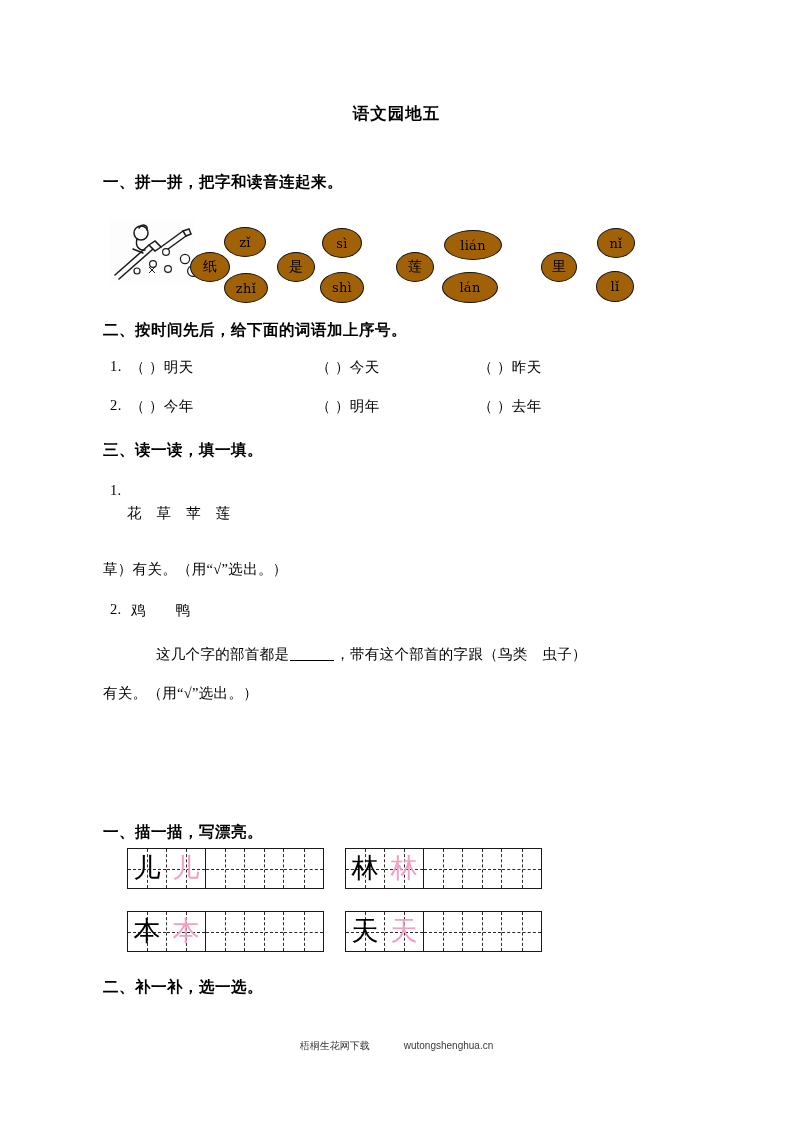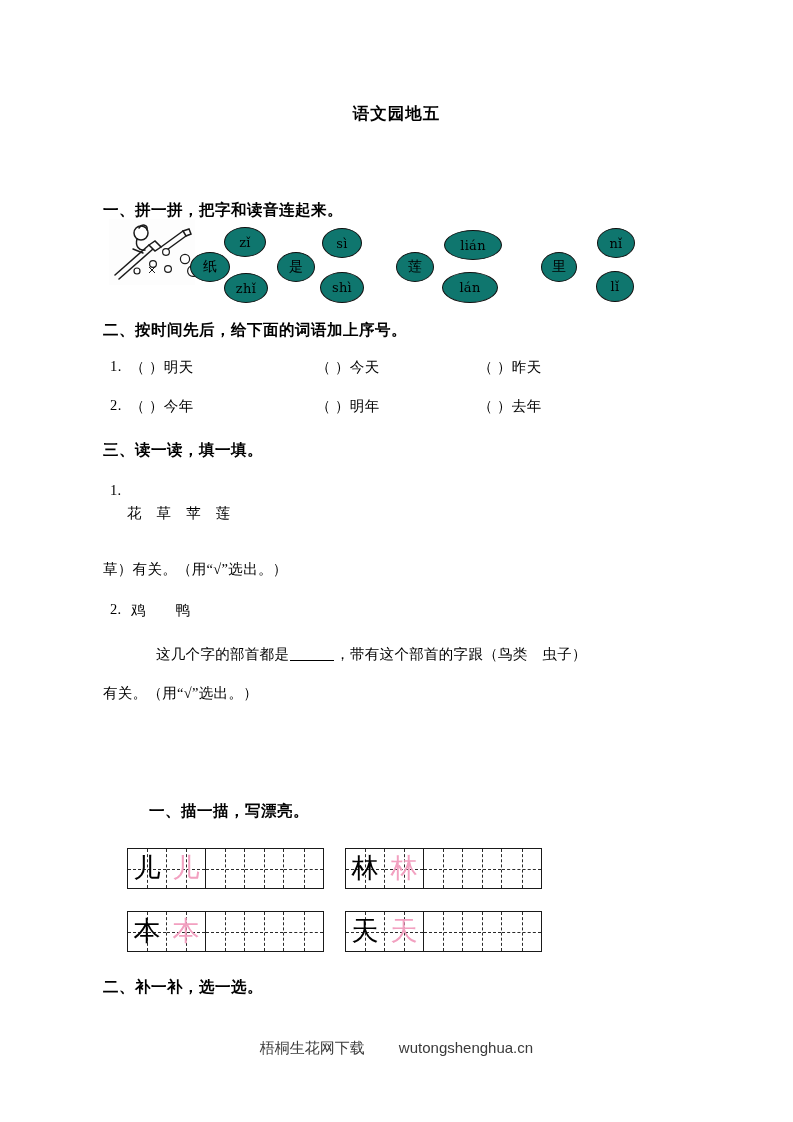--- a/index.html
+++ b/index.html
@@ -45,24 +45,24 @@
 
   .sec-head {
     position: absolute;
     left: 103px;
     font-family: "DejaVu Sans", "Liberation Sans", sans-serif;
     font-weight: bold;
     font-size: 15.5px;
     letter-spacing: 0.5px;
     white-space: nowrap;
   }
-  .sec-1 { top: 200px; }
+  .sec-1 { top: 172px; }
   .sec-2 { top: 320px; }
   .sec-3 { top: 440px; text-align: right; }
-  .sec-b1 { top: 801px; margin-left: 46px; }
+  .sec-b1 { top: 822px; }
   .sec-b2 { top: 977px; }
 
   
   .btext {
     position: absolute;
     font-size: 14.5px;
     letter-spacing: 0.4px;
     white-space: nowrap;
   }
   .ptext {
@@ -81,21 +81,21 @@
   }
 
   
   .bubble {
     position: absolute;
     border: 1.4px solid #111;
     border-radius: 50%;
     display: flex;
     align-items: center;
     justify-content: center;
-    background: #0f766e;
+    background: #a16207;
     box-sizing: border-box;
   }
   .bubble span { display: block; line-height: 1; }
   .b-han { font-size: 14px; font-family: "Liberation Serif", serif; }
   .b-pin {
     font-size: 13px;
     font-family: "DejaVu Serif", serif;
     letter-spacing: 0.3px;
   }
 
@@ -150,21 +150,21 @@
   }
   .glyph.ink { color: #000; }
   .glyph.trace { color: #f2a0c0; }
 
   
   .footer {
     position: absolute;
     left: 0; top: 1039px;
     width: 793px;
     text-align: center;
-    font-size: 15px;
+    font-size: 10px;
     color: #3a3a3a;
     font-family: "Liberation Sans", sans-serif;
   }
   .footer .gap { display: inline-block; width: 34px; }
 </style>
 </head>
 <body>
 
 <div class="page">
 

